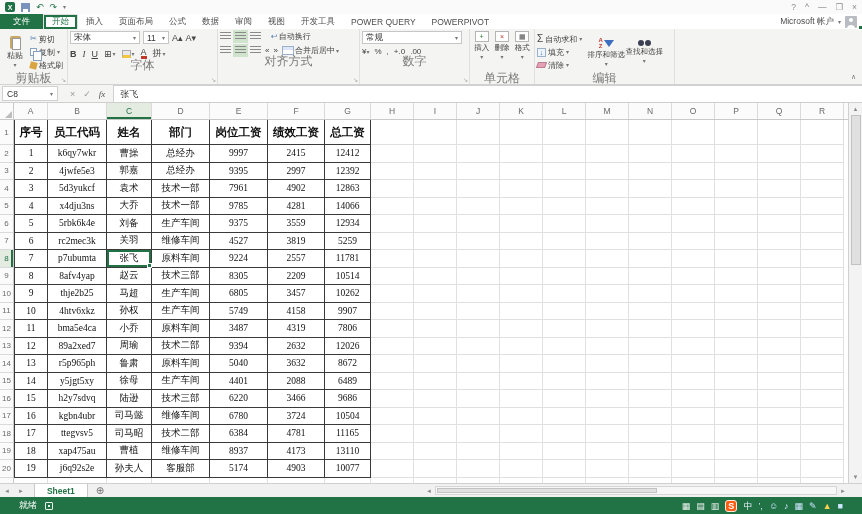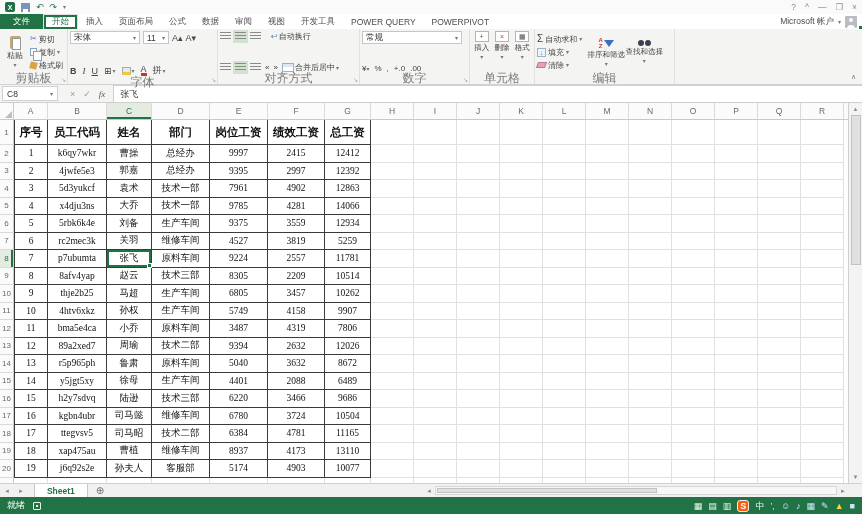--- a/index.html
+++ b/index.html
@@ -38,21 +38,21 @@
   .mini{display:flex;flex-direction:column;justify-content:center;gap:2px}
   .mbtn{display:flex;align-items:center;gap:2px;font-size:8px;color:#444;white-space:nowrap}
   .clip{width:11px;height:13px;background:#c7a76a;border-radius:2px;position:relative}
   .clip:after{content:"";position:absolute;left:2px;top:2px;width:7px;height:10px;background:#fff;border:1px solid #9a9a9a}
   .mic{font-size:8px;color:#5a7fb5;line-height:8px}
   .copyico{width:7px;height:8px;border:1px solid #8aa0c0;background:#fff;position:relative}
   .copyico:after{content:"";position:absolute;left:2px;top:2px;width:7px;height:8px;border:1px solid #8aa0c0;background:#fff}
   .fpico{width:7px;height:7px;background:#d9a441;transform:rotate(15deg)}
   .combo{border:1px solid #c6c6c6;background:#fff;height:13px;display:flex;align-items:center;padding:0 3px;font-size:8.5px;color:#333;gap:2px}
   .frow{display:flex;align-items:center;gap:3px}
-  .fstack{display:flex;flex-direction:column;justify-content:center;gap:20px;width:100%}
+  .fstack{display:flex;flex-direction:column;justify-content:center;gap:3px;width:100%}
   .ib{display:flex;align-items:center;gap:1px;font-size:9px;color:#444}
   .bld{font-weight:bold}
   .itl{font-style:italic;font-family:"Liberation Serif",serif}
   .unl{text-decoration:underline}
   .fillico{display:inline-block;width:9px;height:8px;background:#e8e8e8;border:1px solid #aaa;border-bottom:3px solid #f3c63f}
   .fcolor{border-bottom:3px solid #c0392b;line-height:8px}
   .ai{width:11px;height:9px;background:repeating-linear-gradient(#8a8a8a 0 1px,transparent 1px 3px)}
   .ai.on{background-color:#cfe3cd;box-shadow:0 0 0 2px #cfe3cd}
   .mg{width:12px;height:9px;border:1px solid #9ab0cc;background:linear-gradient(#dcE6f5 50%,#fff 50%)}
   .num2{display:flex;align-items:center;gap:5px;font-size:8px;color:#444}
@@ -107,21 +107,21 @@
   .sheetbar{height:14px;background:#f1f1f1;border-top:1px solid #cfcfcf;display:flex;align-items:stretch;position:relative;font-size:8px}
   .nav{color:#8a8a8a;font-size:6px;display:flex;align-items:center;padding:0 4px}
   .stab{background:#fff;color:#217346;font-weight:bold;padding:0 12px;display:flex;align-items:center;border-left:1px solid #c9c9c9;border-right:1px solid #c9c9c9;margin-left:6px;font-size:8.5px}
   .adds{color:#6f6f6f;font-size:10px;display:flex;align-items:center;padding:0 8px}
   .hscroll{position:absolute;right:14px;top:2px;bottom:2px;width:424px;display:flex;align-items:center;gap:1px}
   .harr{color:#8a8a8a;font-size:6px;padding:0 2px}
   .htrack{flex:1;height:100%;background:#f7f7f7;border:1px solid #d6d6d6;position:relative}
   .hthumb{position:absolute;left:1px;top:1px;bottom:1px;width:55%;background:#e0e0e0;border:1px solid #c2c2c2}
 
   
-  .statusbar{height:17px;background:#217346;color:#fff;display:flex;align-items:center;padding:0 7px;gap:8px}
+  .statusbar{height:17px;background:#217346;color:#fff;display:flex;align-items:center;padding:0 19px;gap:8px}
   .recico{width:8px;height:8px;border:1px solid #e8f1ea;border-radius:1px;display:inline-block;position:relative}
   .recico:after{content:"";position:absolute;left:2px;top:2px;width:2px;height:2px;background:#e8f1ea}
   .sb-right{margin-left:auto;display:flex;align-items:center;gap:6px}
   .vic{color:#fff;opacity:.92;font-size:9px}
   .imeico{font-size:9px;line-height:10px}
   .sogou{width:12px;height:12px;background:#fb5d12;color:#fff;border-radius:3px;font-weight:bold;font-size:9px;display:flex;align-items:center;justify-content:center;border:1px solid #ffe9dd}
 </style>
 </head>
 <body>
 

